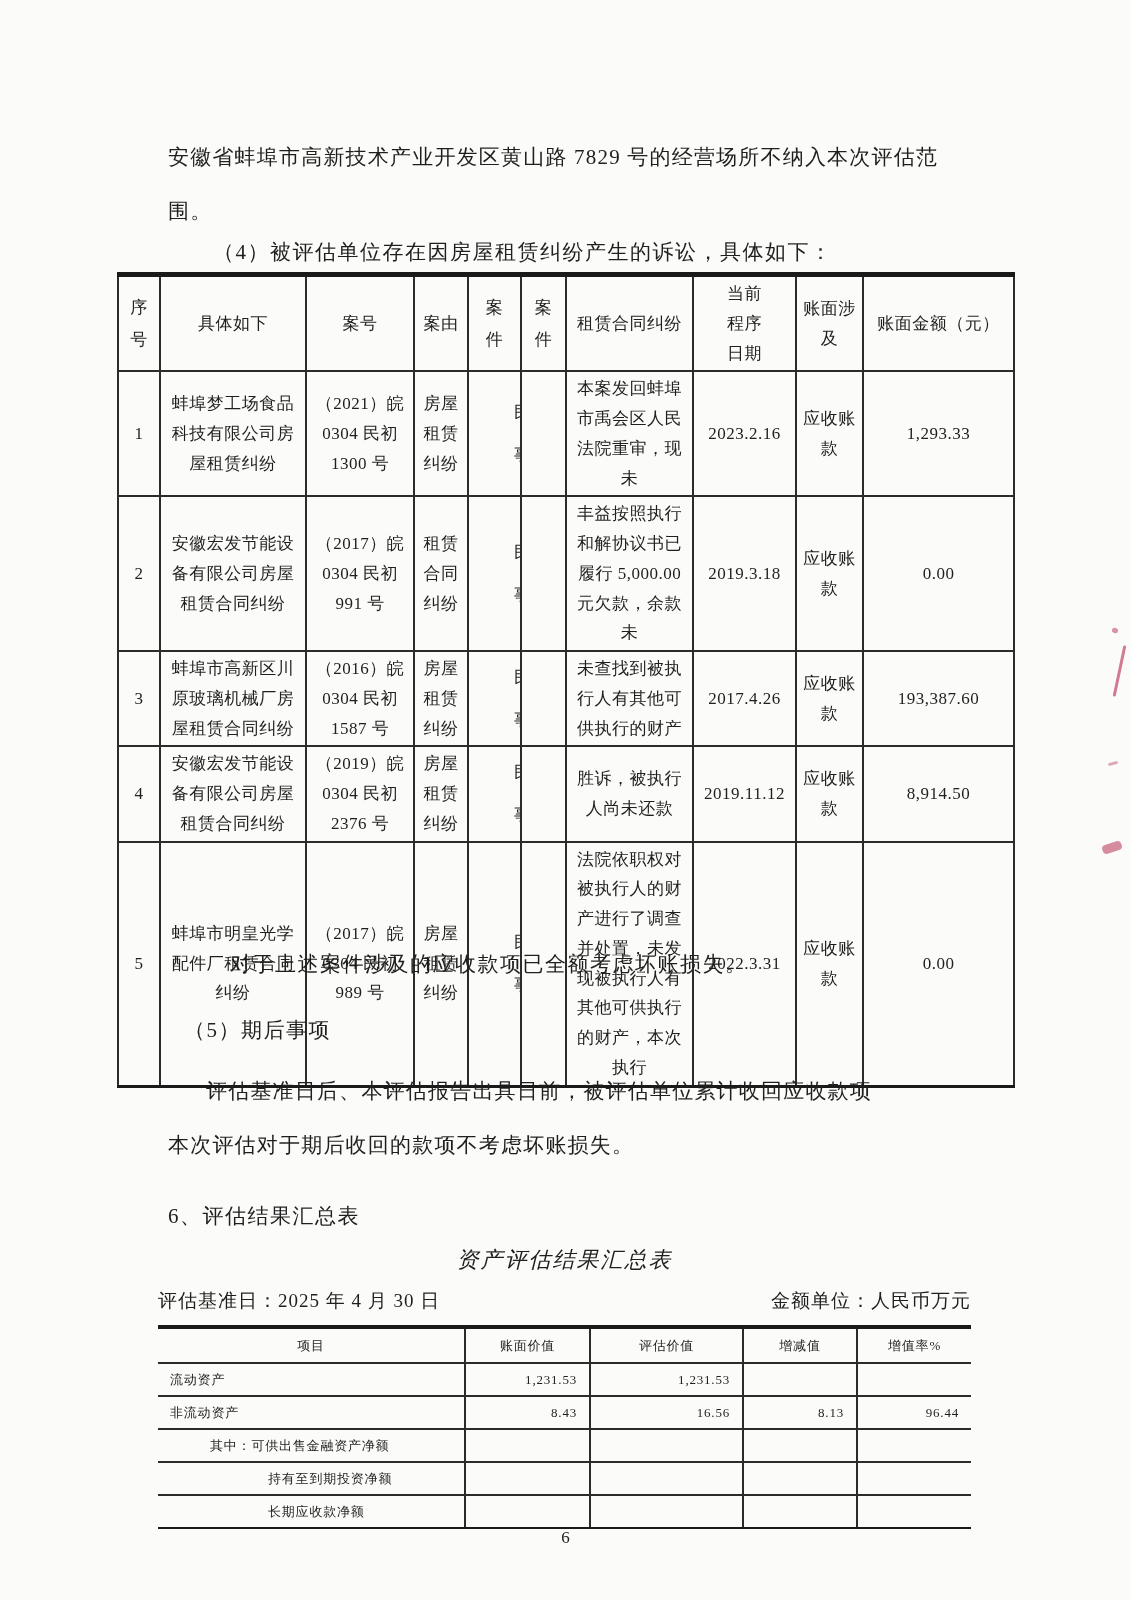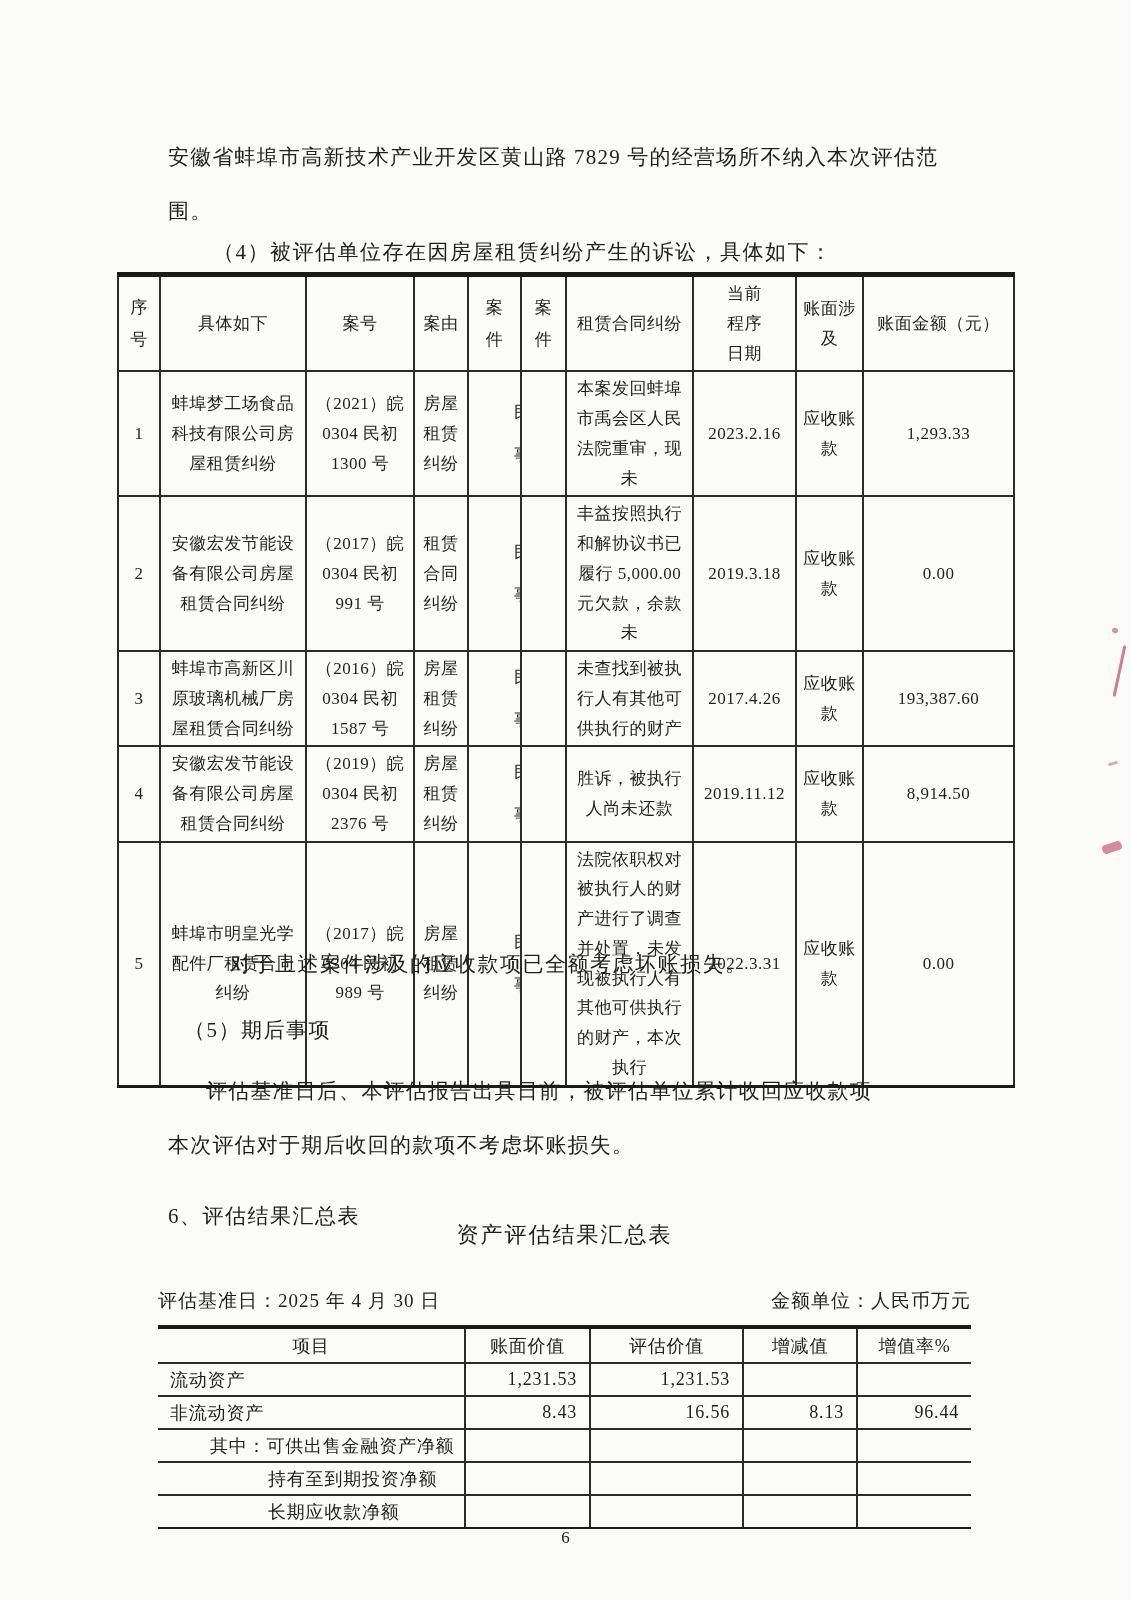--- a/index.html
+++ b/index.html
@@ -33,21 +33,21 @@
     overflow:hidden;
   }
   .lit-table thead th { border-top:5px solid #1a1a1a; font-weight:normal; }
   .lit-table tbody tr:last-child td { border-bottom:3px solid #1a1a1a; }
   .vtext  { display:inline-block; width:1.15em; word-break:break-all; line-height:1.85; }
   .vtext2 { display:inline-block; width:1.15em; word-break:break-all; line-height:2.45;margin-left:39px; }
   .c-date { word-break:break-all; padding:2px 14px; }
   .c-proc { padding:2px 6px; }
 
   
-  .sum-table { width:813px; font-size:18px; }
+  .sum-table { width:813px; font-size:13px; }
   .sum-table th, .sum-table td {
     border-bottom:2px solid #2b2b2b;
     border-left:2px solid #2b2b2b;
     padding:0 12px; height:31px;
     vertical-align:middle; letter-spacing:0.8px;
     overflow:hidden; white-space:nowrap;
   }
   .sum-table th:first-child, .sum-table td:first-child { border-left:none; }
   .sum-table th:last-child,  .sum-table td:last-child  { border-right:none; }
   .sum-table thead th { border-top:4px solid #1a1a1a; font-weight:normal; text-align:center; height:33px; }
@@ -176,21 +176,21 @@
 
   <div class="blk h-item" style="left:168px; top:1016px; width:790px; padding-left:16px;">（5）期后事项</div>
 
   <div class="blk para" style="left:168px; top:1064px; width:790px;">
     <span class="line" style="padding-left:38px">评估基准日后、本评估报告出具日前，被评估单位累计收回应收款项</span>
     <span class="line">本次评估对于期后收回的款项不考虑坏账损失。</span>
   </div>
 
   <div class="blk h-item bold" style="left:168px; top:1202px; width:790px;">6、评估结果汇总表</div>
 
-  <div class="blk t2-title" style="left:158px; top:1220px;">资产评估结果汇总表</div>
+  <div class="blk t2-title" style="left:158px; top:1245px;font-style:italic;">资产评估结果汇总表</div>
 
   <div class="blk t2-meta" style="left:158px; top:1288px;">
     <span>评估基准日：2025 年 4 月 30 日</span>
     <span>金额单位：人民币万元</span>
   </div>
 
   <table class="blk sum-table" style="left:158px; top:1325px;">
     <colgroup>
       <col style="width:307px">
         <col style="width:125px">

